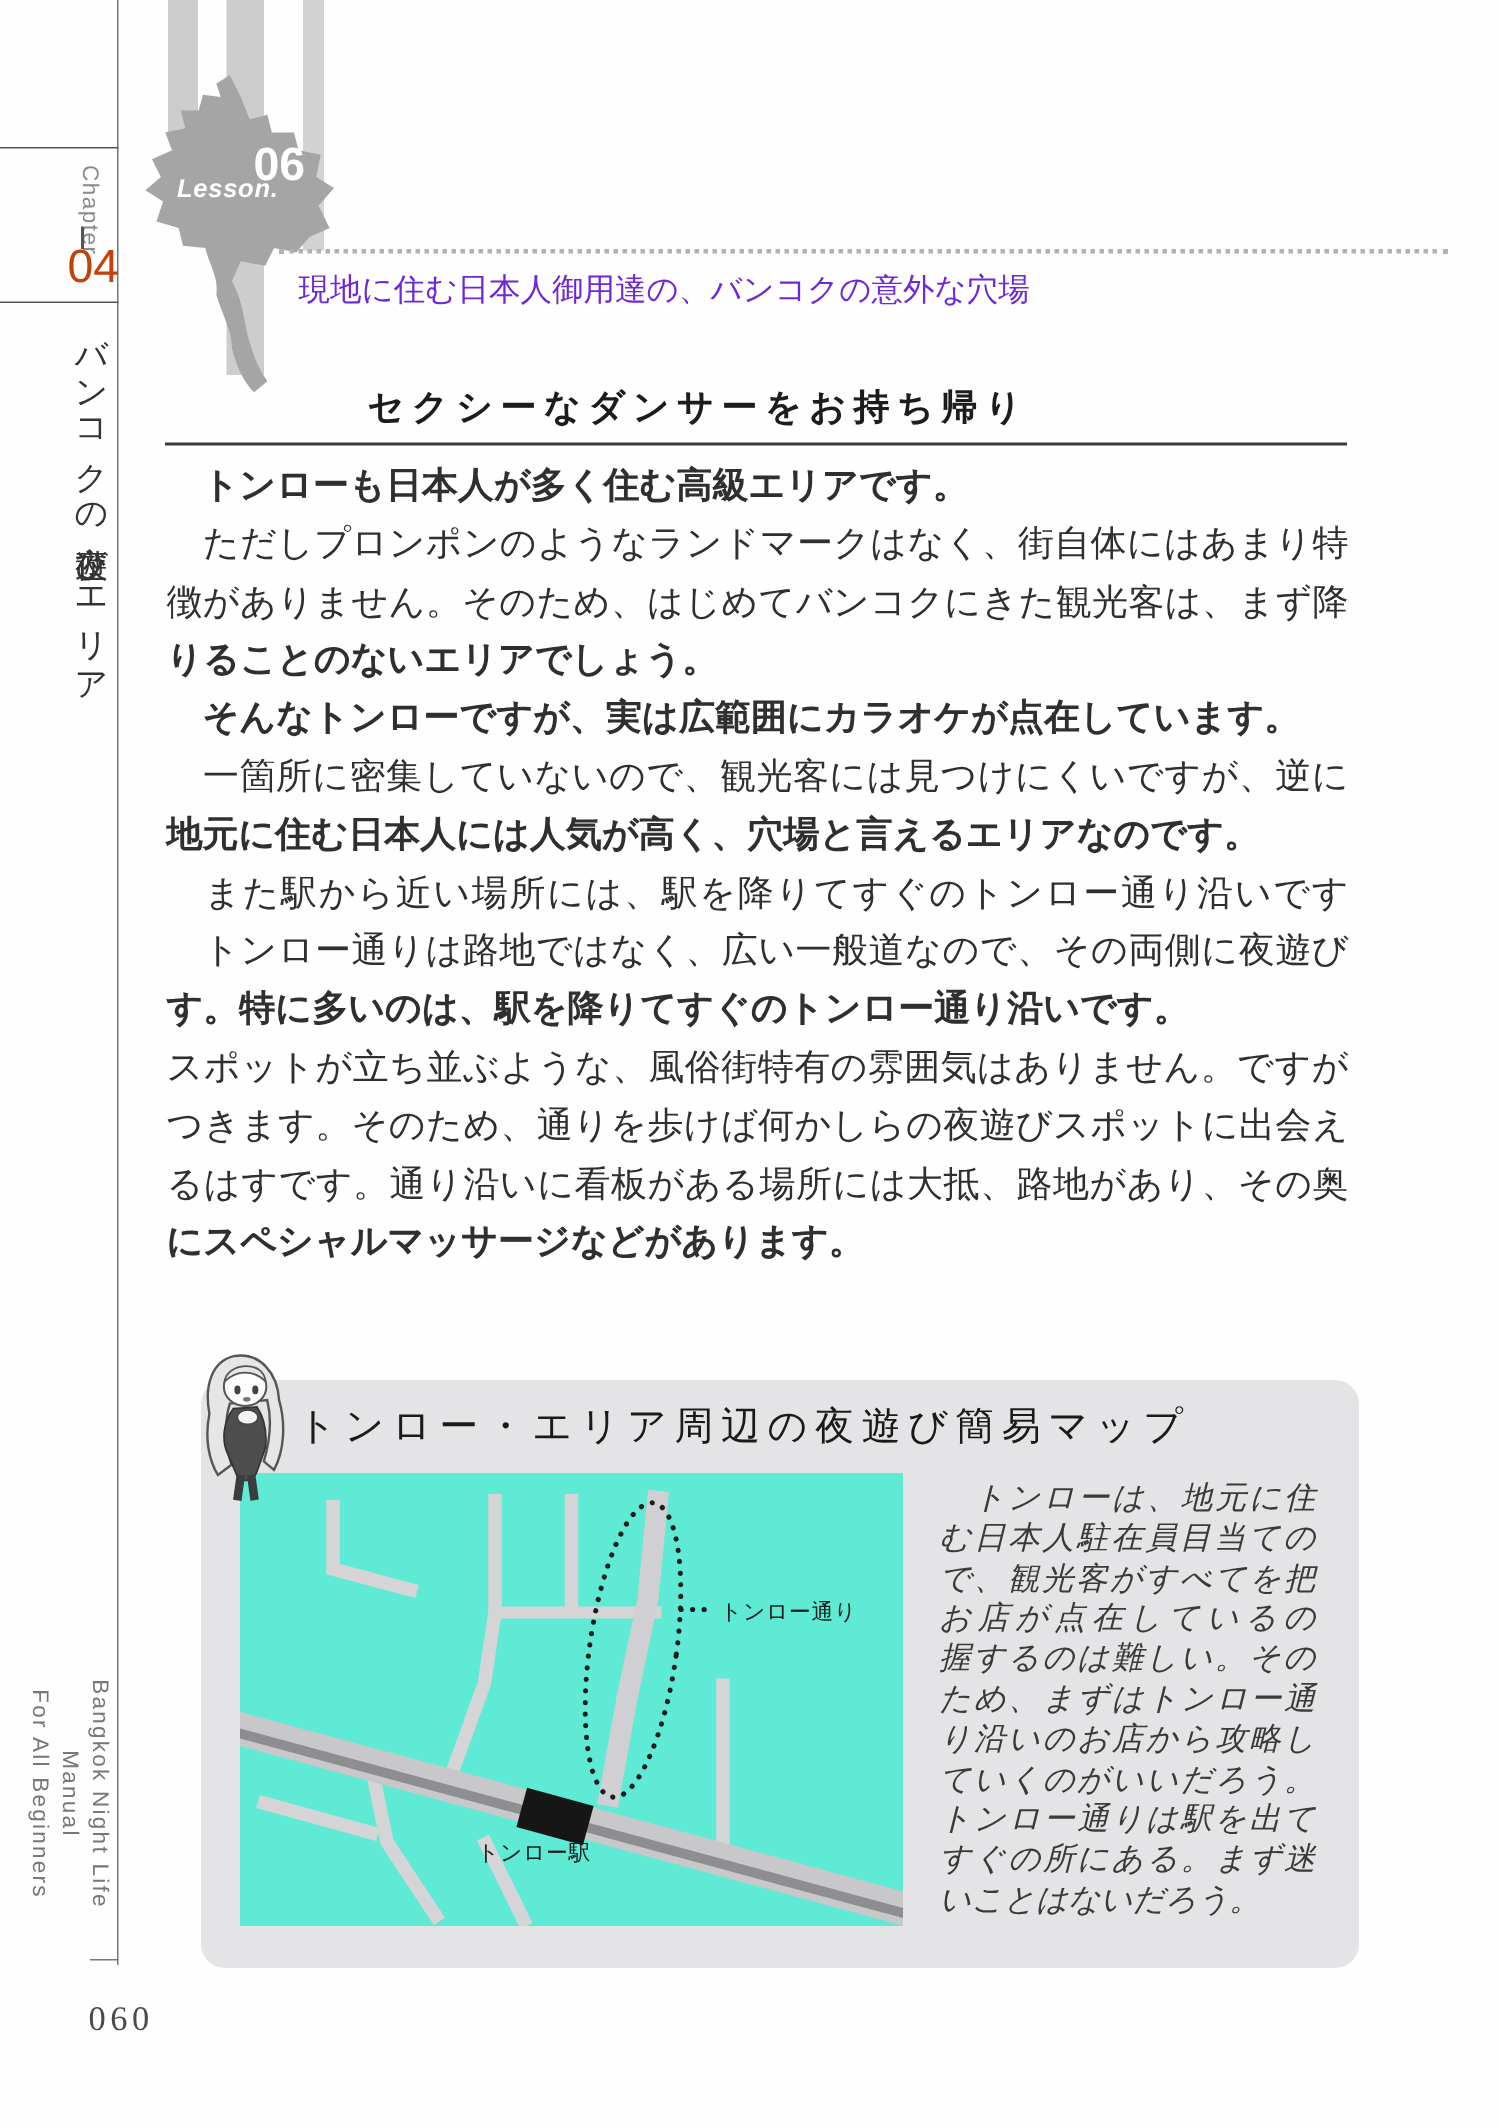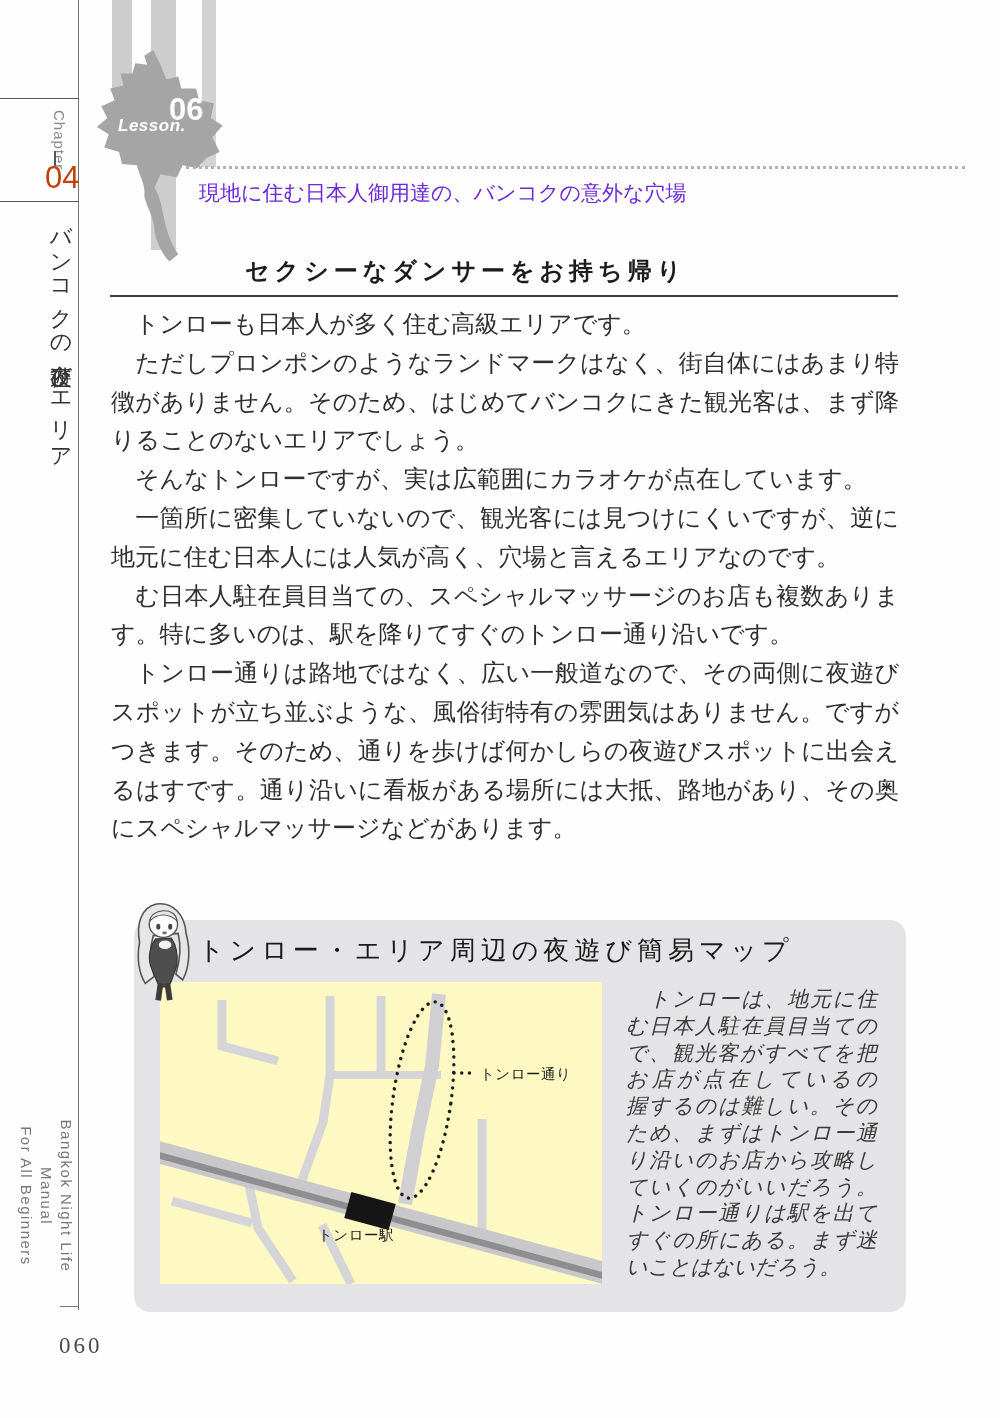--- a/index.html
+++ b/index.html
@@ -46,29 +46,29 @@
     letter-spacing:2px; color:#141414; white-space:nowrap; }
   .dotted-rule { position:absolute; left:186px; top:166px; width:779px; border-top:3px dotted #b2b2b2; }
   .doc-subtitle { position:absolute; left:199px; top:179px; font-size:21px; color:#6d28d9; white-space:nowrap; }
   
   .article-heading { position:absolute; left:245px; top:255px; font-size:24px; font-weight:bold;
     letter-spacing:5px; color:#1c1c1c; white-space:nowrap; }
   .heading-rule { position:absolute; left:110px; top:295px; width:788px; height:2px; background:#3c3c3c; }
   .body-text { position:absolute; left:111px; top:305px; width:788px; }
   .body-text .tline { font-size:24px; line-height:38.8px; color:#2f2f2f;
     text-align:justify; text-align-last:justify; white-space:normal; }
-  .body-text .tline.tlast { text-align-last:left; }
+  .body-text .tline.tlast { text-align-last:left;font-weight:bold; }
   
   .map-box { position:absolute; left:134px; top:920px; width:772px; height:392px;
     background:#e4e4e6; border-radius:16px; }
   .mascot { position:absolute; left:126px; top:896px; width:68px; height:110px; z-index:4; }
   .map-box-title { position:absolute; left:198px; top:933px; font-size:26px; font-weight:400;
     letter-spacing:5px; color:#1a1a1a; white-space:nowrap; z-index:3; }
   .map-area { position:absolute; left:160px; top:982px; width:442px; height:302px;
-    background:#fef9c3; overflow:hidden; z-index:2; }
+    background:#5eead4; overflow:hidden; z-index:2; }
   .map-area svg { display:block; }
   .map-label { font-family:"Liberation Sans","DejaVu Sans",sans-serif; font-size:14.5px;
     font-weight:500; fill:#1a1a1a; letter-spacing:.5px; }
   .desc-text { position:absolute; left:626px; top:986px; width:251px; z-index:3; }
   .desc-text .tline { font-size:21px; line-height:26.8px; color:#3a3a3a;
     text-align:justify; text-align-last:justify;font-style:italic; }
   .desc-text .tline.tlast { text-align-last:left; }
 </style>
 </head>
 <body>
@@ -110,23 +110,23 @@
   <h2 class="article-heading">セクシーなダンサーをお持ち帰り</h2>
   <div class="heading-rule"></div>
   <div class="body-text">
       <div class="tline tlast">　トンローも日本人が多く住む高級エリアです。</div>
       <div class="tline">　ただしプロンポンのようなランドマークはなく、街自体にはあまり特</div>
       <div class="tline">徴がありません。そのため、はじめてバンコクにきた観光客は、まず降</div>
       <div class="tline tlast">りることのないエリアでしょう。</div>
       <div class="tline tlast">　そんなトンローですが、実は広範囲にカラオケが点在しています。</div>
       <div class="tline">　一箇所に密集していないので、観光客には見つけにくいですが、逆に</div>
       <div class="tline tlast">地元に住む日本人には人気が高く、穴場と言えるエリアなのです。</div>
-      <div class="tline">　む日本人駐在員目当ての、スペシャルマッサージのお店も複数ありま</div>
+      <div class="tline">　また駅から近い場所には、駅を降りてすぐのトンロー通り沿いです</div>
+      <div class="tline">　トンロー通りは路地ではなく、広い一般道なので、その両側に夜遊び</div>
       <div class="tline tlast">す。特に多いのは、駅を降りてすぐのトンロー通り沿いです。</div>
-      <div class="tline">　トンロー通りは路地ではなく、広い一般道なので、その両側に夜遊び</div>
       <div class="tline">スポットが立ち並ぶような、風俗街特有の雰囲気はありません。ですが</div>
       <div class="tline">つきます。そのため、通りを歩けば何かしらの夜遊びスポットに出会え</div>
       <div class="tline">るはすです。通り沿いに看板がある場所には大抵、路地があり、その奥</div>
       <div class="tline tlast">にスペシャルマッサージなどがあります。</div>
     </div>
 
   <div class="map-box"></div>
   <div class="mascot">
     <svg width="68" height="110" viewBox="0 0 60 95">
       <path d="M27,6 C13,9 9,24 12,40 C9,55 12,68 17,76 L25,70 C21,57 21,44 24,34

